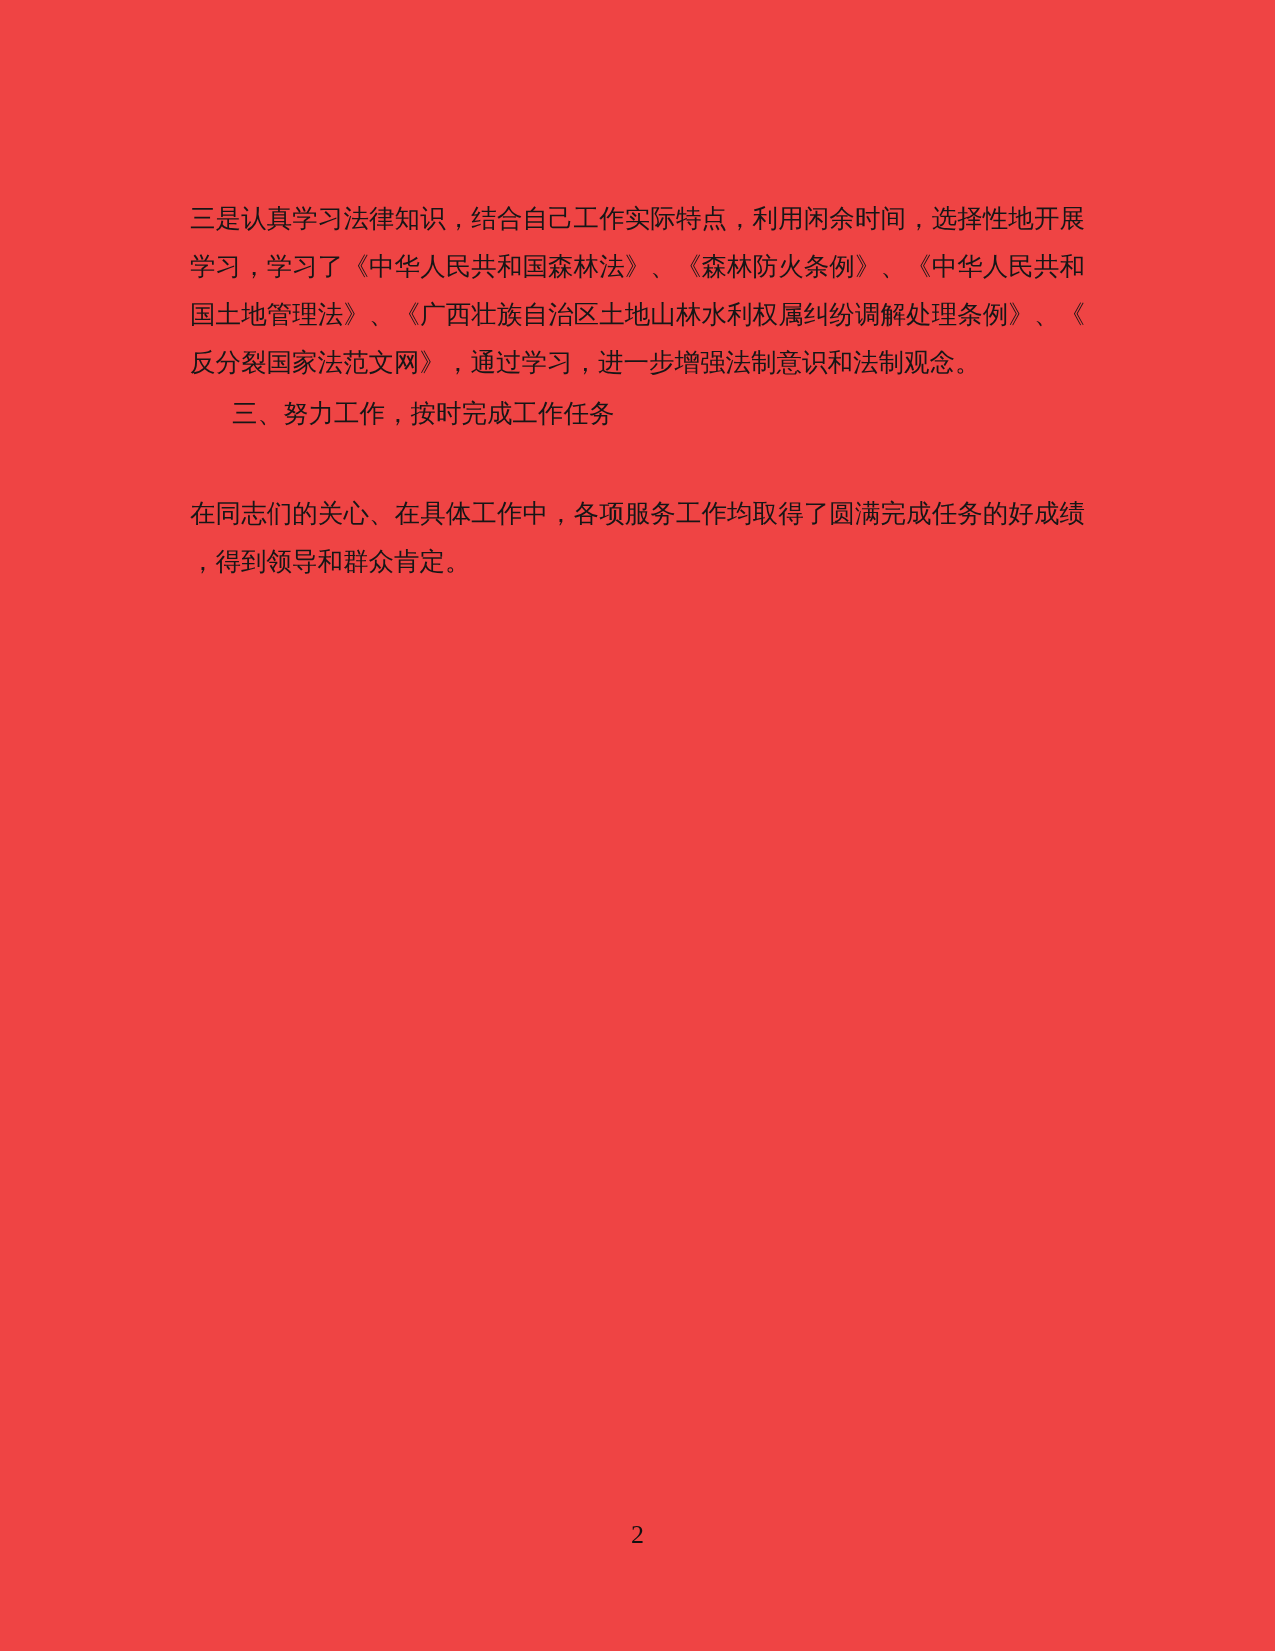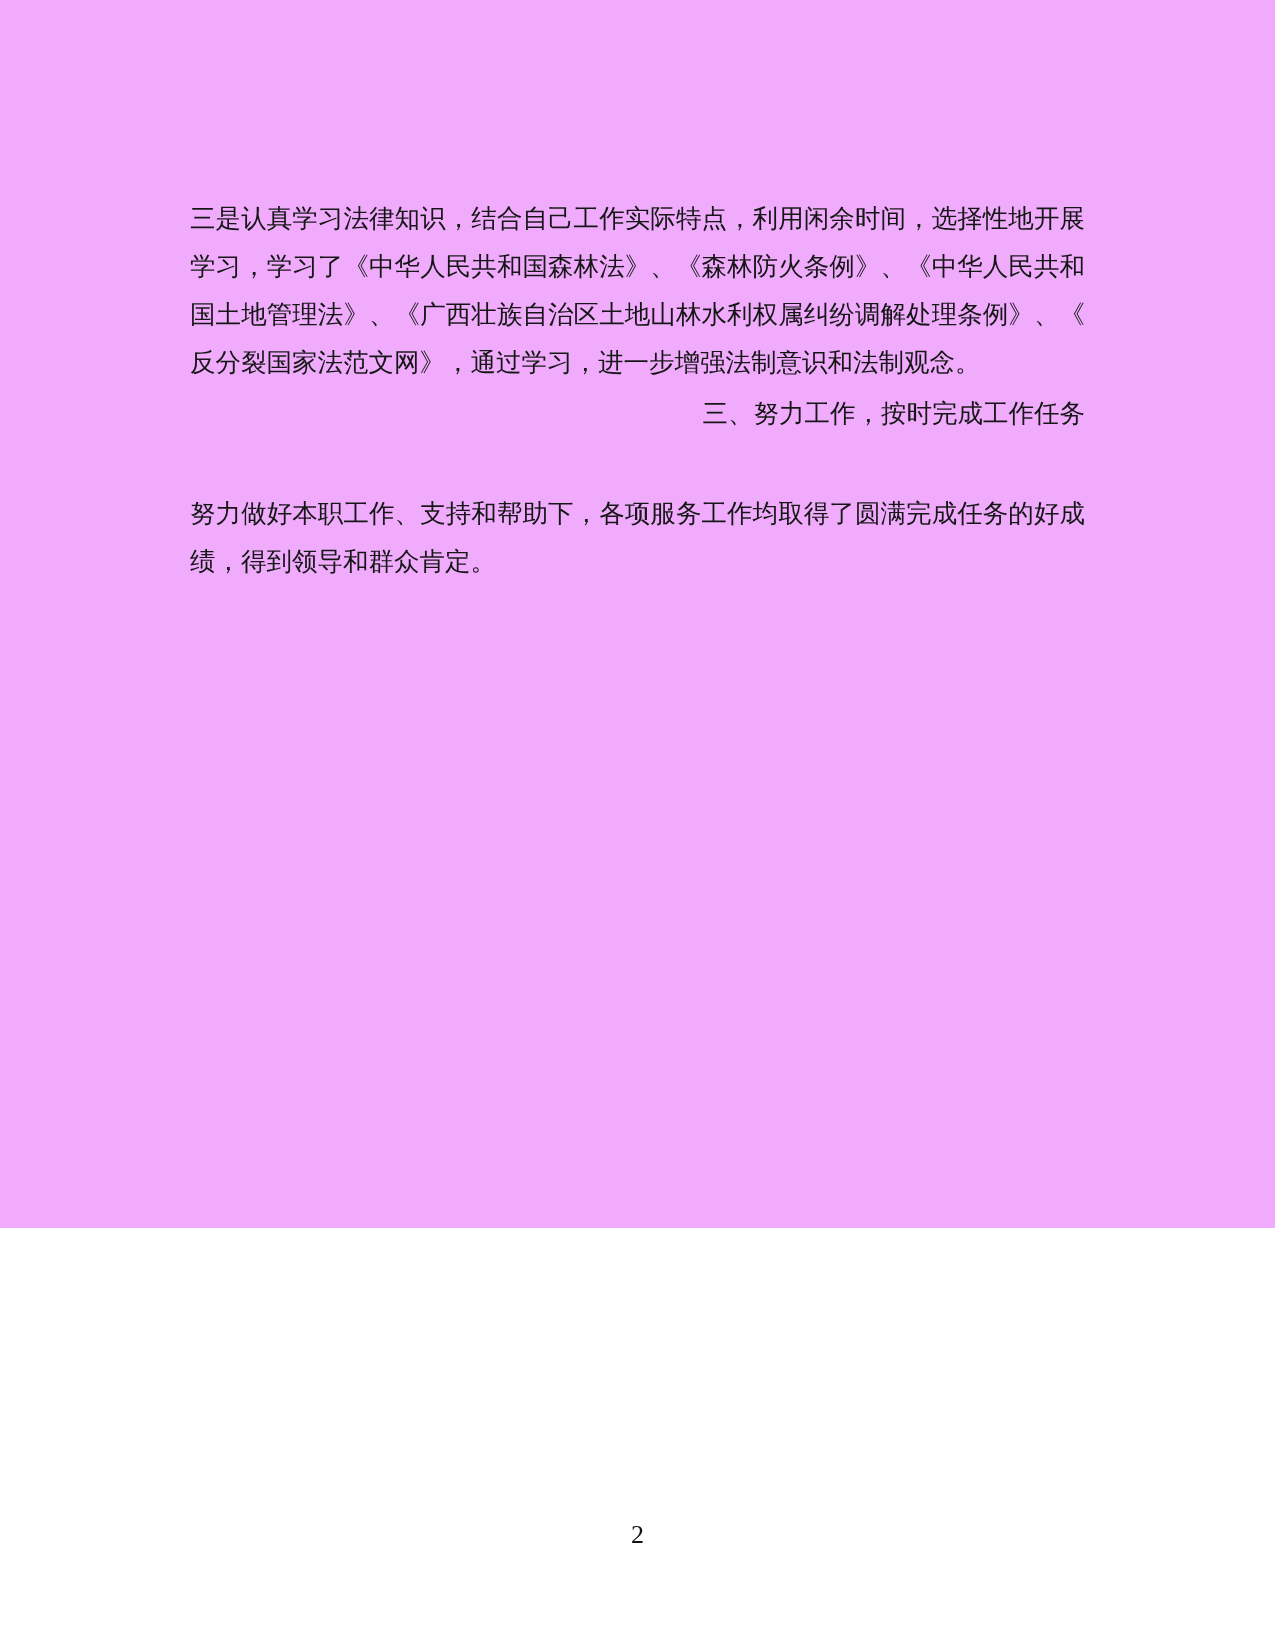--- a/index.html
+++ b/index.html
@@ -8,22 +8,22 @@
   }
   body {
     background: #ffffff;
     width: 1275px;
     height: 1651px;
     overflow: hidden;
   }
   .page {
     position: relative;
     width: 1275px;
-    height: 1228px;
-    background: #f0abfc;
+    height: 1651px;
+    background: #ef4444;
     color: #161616;
     font-family: "Liberation Serif", "DejaVu Serif", serif;
   }
   .doc-body {
     position: absolute;
     left: 190px;
     top: 195px;
     width: 895px;
   }
   .para {
@@ -38,21 +38,21 @@
   }
   .para.body {
     margin-top: 52px;
   }
   .para.body:first-child {
     margin-top: 0;
   }
   .para.heading {
     margin-top: 3px;
     padding-left: 42px;
-    text-align: right;
+    text-align: left;
   }
   .page-footer {
     position: absolute;
     left: 0;
     top: 1511px;
     width: 100%;
     text-align: center;
   }
   .page-number {
     font-size: 26px;
@@ -60,18 +60,18 @@
     color: #111111;
   }
 </style>
 </head>
 <body>
 
 <div class="page">
   <main class="doc-body" id="para-container">
       <p class="para body">三是认真学习法律知识，结合自己工作实际特点，利用闲余时间，选择性地开展学习，学习了《中华人民共和国森林法》、《森林防火条例》、《中华人民共和国土地管理法》、《广西壮族自治区土地山林水利权属纠纷调解处理条例》、《反分裂国家法范文网》，通过学习，进一步增强法制意识和法制观念。</p>
       <p class="para heading">三、努力工作，按时完成工作任务</p>
-      <p class="para body">努力做好本职工作、支持和帮助下，各项服务工作均取得了圆满完成任务的好成绩，得到领导和群众肯定。</p>
+      <p class="para body">在同志们的关心、在具体工作中，各项服务工作均取得了圆满完成任务的好成绩，得到领导和群众肯定。</p>
     </main>
   <footer class="page-footer">
     <span class="page-number">2</span>
   </footer>
 </div>
 
 </body></html>

